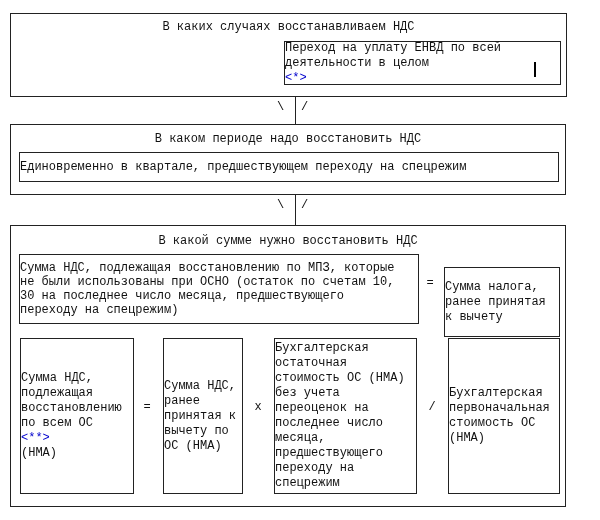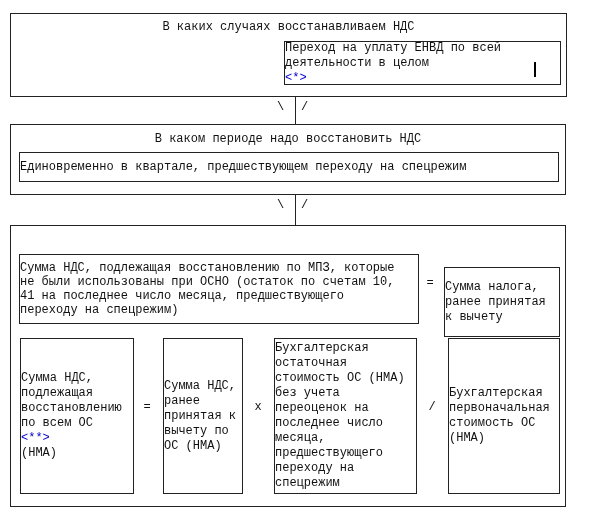--- a/index.html
+++ b/index.html
@@ -69,24 +69,25 @@
     <div class="box box-period">Единовременно в квартале, предшествующем переходу на спецрежим</div>
   </div>
 
   <div class="arrow arrow2">
     <div class="vline"></div>
     <span class="bs">\</span>
     <span class="fs">/</span>
   </div>
 
   <div class="panel sec3">
+    <div class="panel-title sec3-title">В какой сумме нужно восстановить НДС</div>
 
     <div class="box box-mpz">Сумма НДС, подлежащая восстановлению по МПЗ, которые
 не были использованы при ОСНО (остаток по счетам 10,
-41 на последнее число месяца, предшествующего
+30 на последнее число месяца, предшествующего
 переходу на спецрежим)</div>
     <span class="op op-r1 op-eq1">=</span>
     <div class="box box-taxded">Сумма налога,
 ранее принятая
 к вычету</div>
 
     <div class="box box-ossum"><span>Сумма НДС,
 подлежащая
 восстановлению
 по всем ОС

